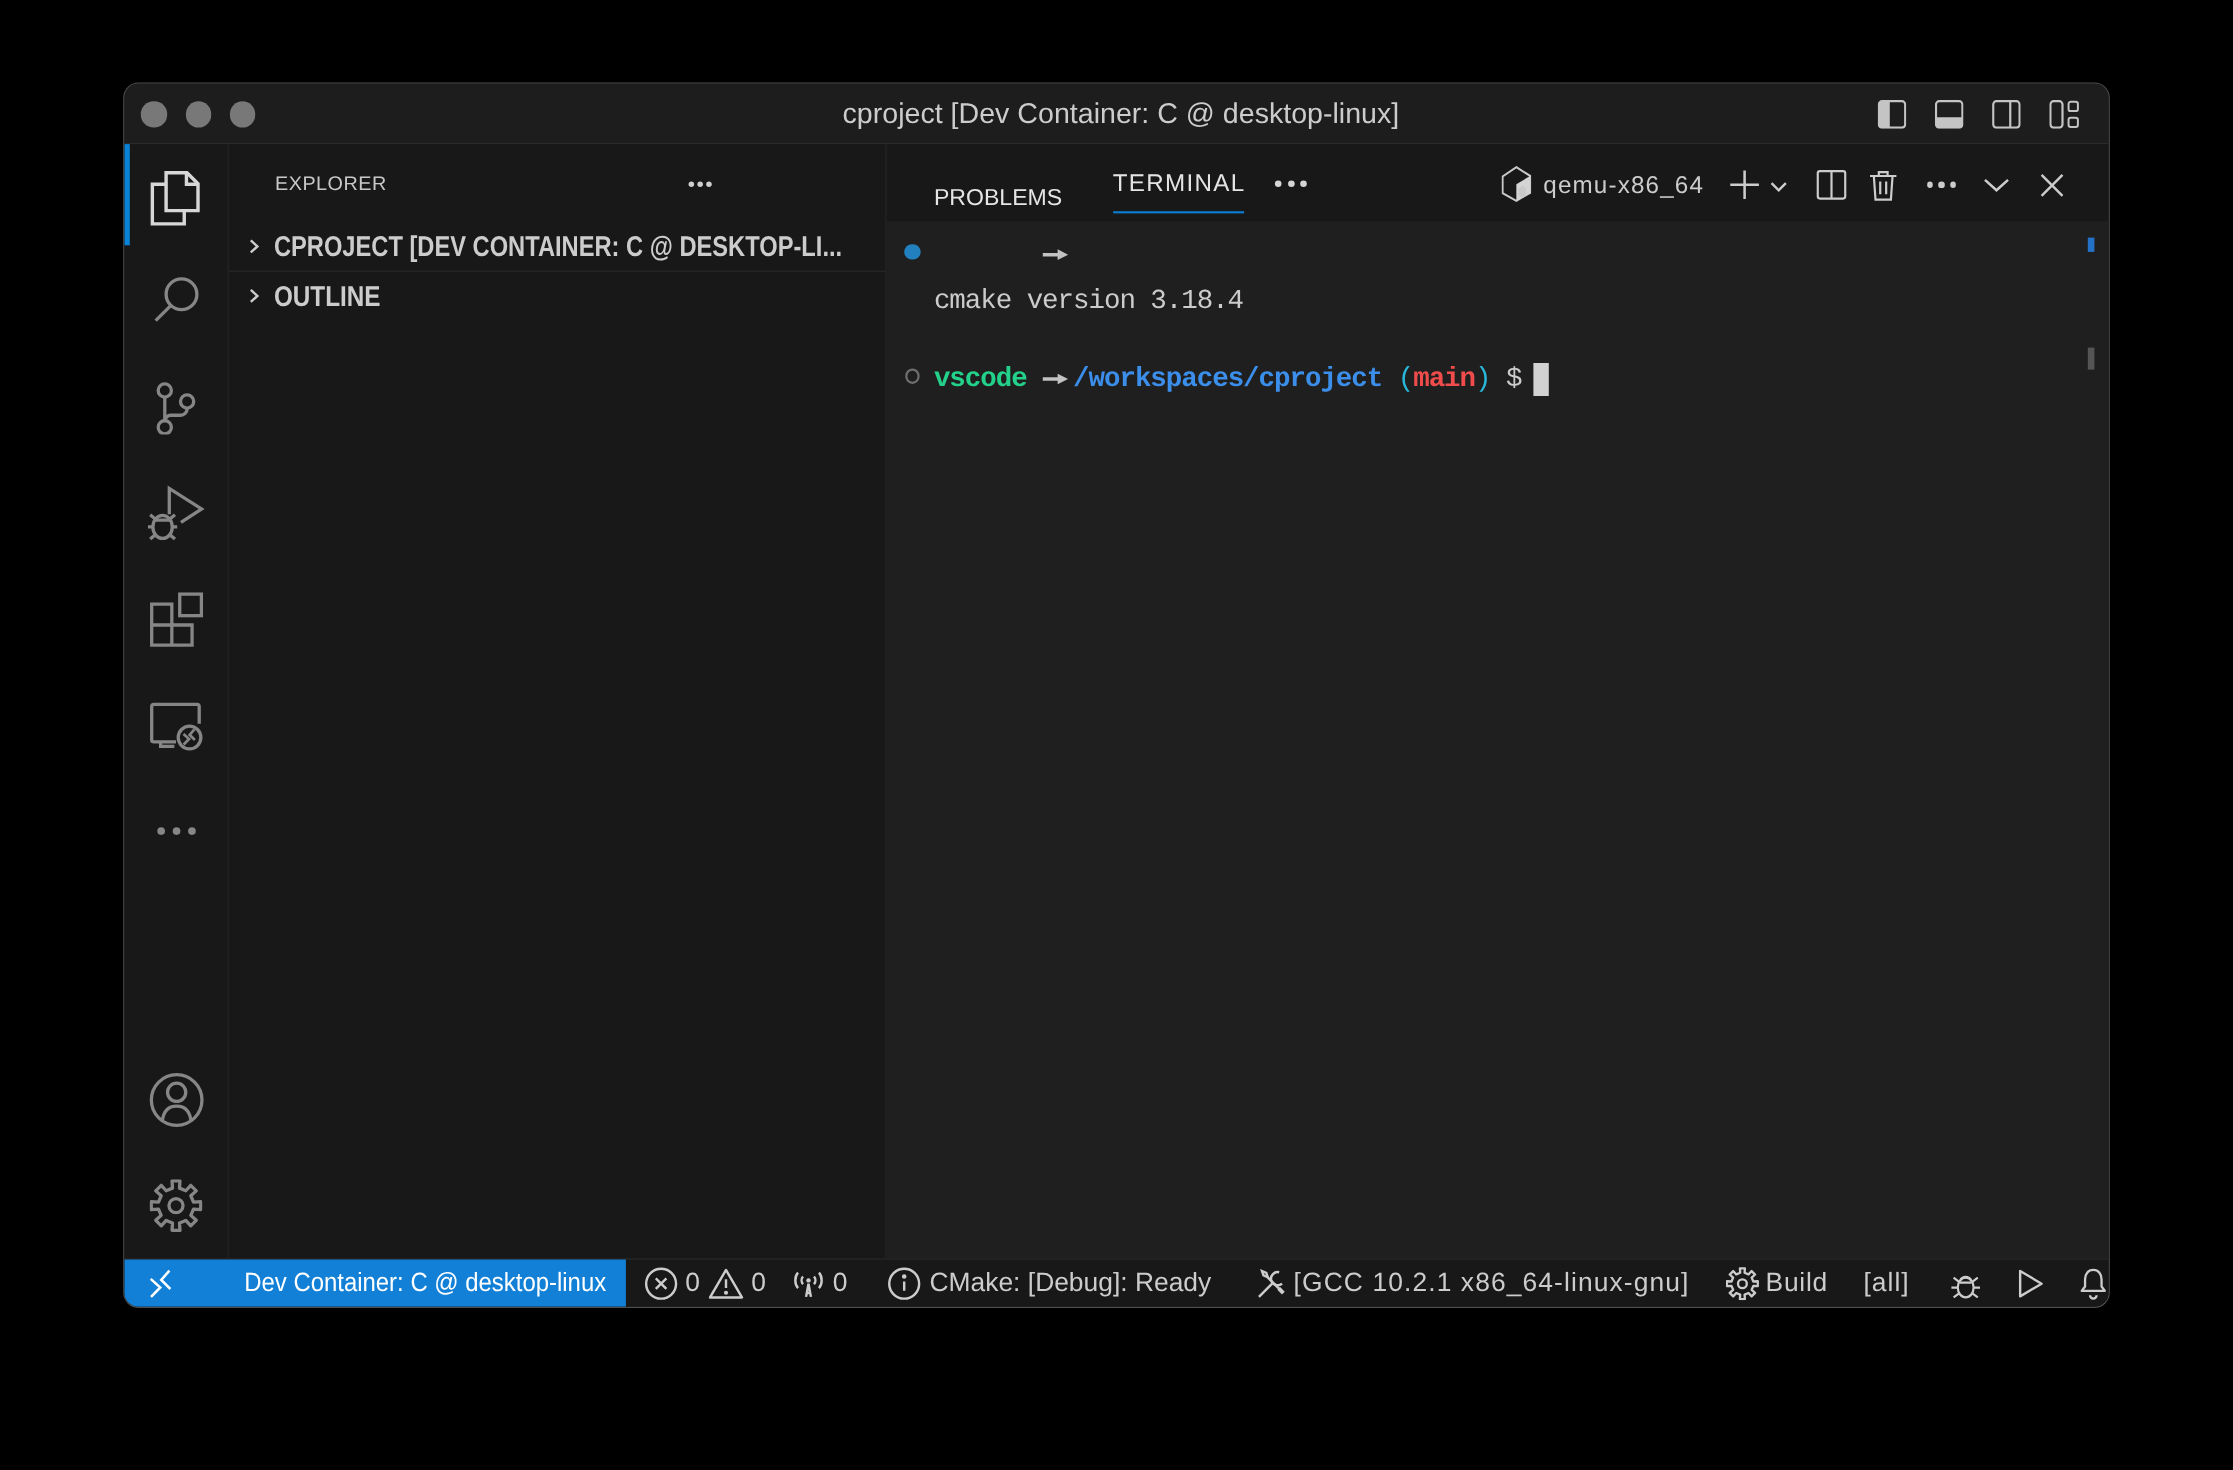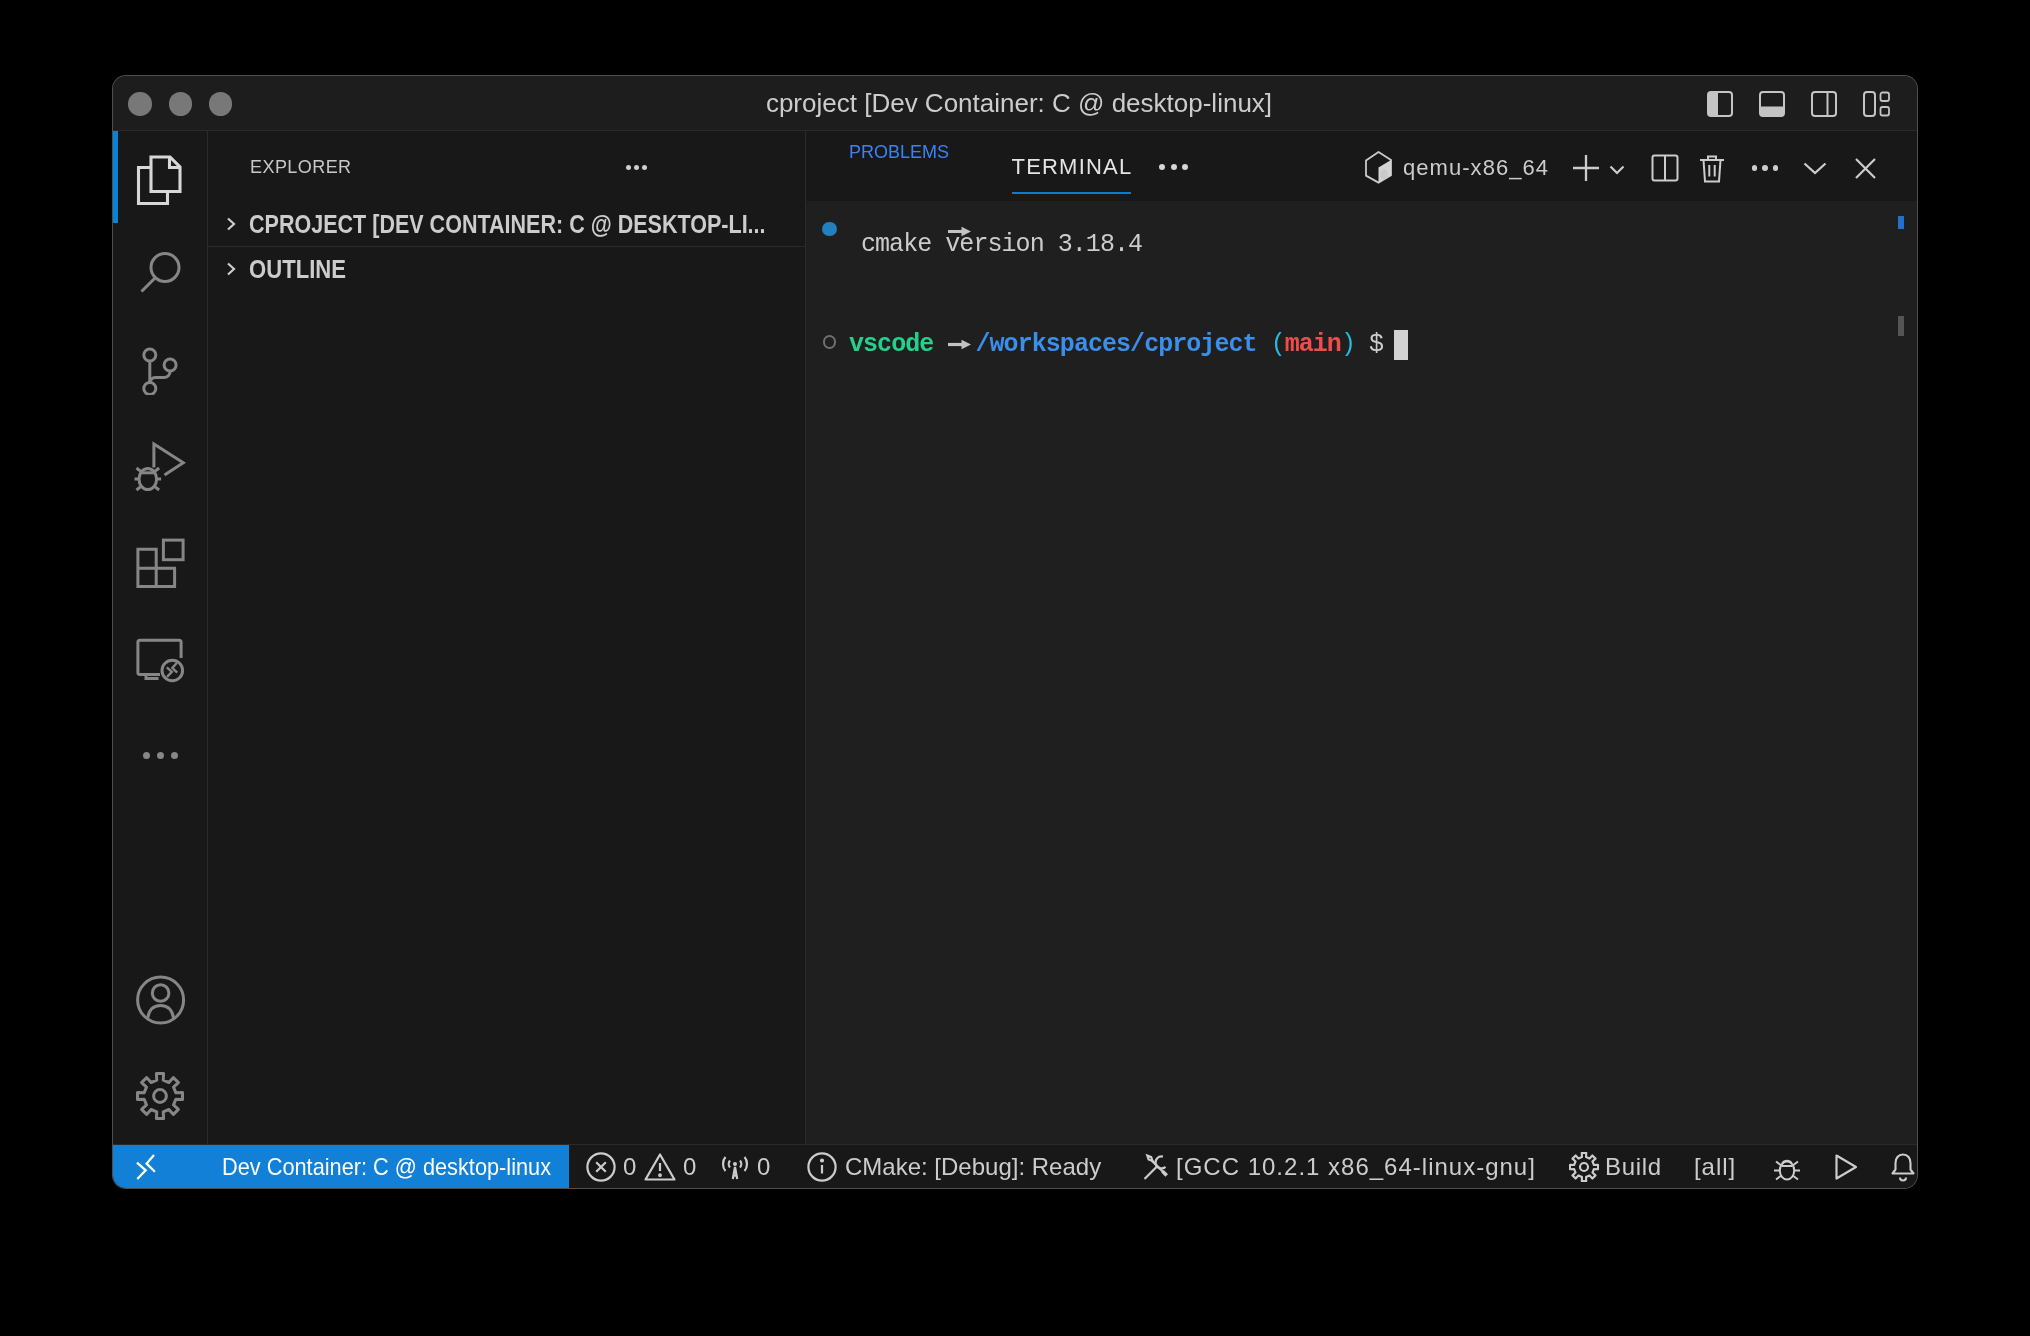--- a/index.html
+++ b/index.html
@@ -108,21 +108,21 @@
   <div class="abs" style="left:528.6px;top:88.5px;width:5.2px;height:5.2px;border-radius:50%;background:#cfcfcf;"></div>
   <svg class="abs" style="left:110px;top:140px;" width="16" height="16" viewBox="0 0 16 16" fill="none" stroke="#cccccc" stroke-width="2.2">
       <path d="M5 2.5 L11 8 L5 13.5"></path>
     </svg>
   <div class="abs sans" style="left:136px;top:134px;height:28px;line-height:28px;font-size:26px;font-weight:bold;color:#cccccc;transform:scaleX(0.828);transform-origin:0 50%;" id="cproj">CPROJECT [DEV CONTAINER: C @ DESKTOP-LI...</div>
   <div class="abs" style="left:95px;top:170px;width:598px;height:1px;background:#2a2a2a;"></div>
   <svg class="abs" style="left:110px;top:185px;" width="16" height="16" viewBox="0 0 16 16" fill="none" stroke="#cccccc" stroke-width="2.2">
       <path d="M5 2.5 L11 8 L5 13.5"></path>
     </svg>
   <div class="abs sans" style="left:136px;top:179px;height:28px;line-height:28px;font-size:26px;font-weight:bold;color:#cccccc;transform:scaleX(0.85);transform-origin:0 50%;">OUTLINE</div>
-  <div class="abs sans" style="left:736px;top:64px;height:24px;line-height:24px;font-size:18px;color:#3b82f6;" id="probtab">PROBLEMS</div>
+  <div class="abs sans" style="left:736px;top:92px;height:24px;line-height:24px;font-size:21px;color:#e5e5e5;" id="probtab">PROBLEMS</div>
   <div class="abs sans" style="left:898.5px;top:79px;height:24px;line-height:24px;font-size:22px;letter-spacing:1.2px;color:#e4e4e4;" id="termtab">TERMINAL</div>
   <div class="abs" style="left:898.5px;top:115.5px;width:119.5px;height:2.5px;background:#0c7cd0;"></div>
   <div class="abs" style="left:1046px;top:87.5px;width:6px;height:6px;border-radius:50%;background:#d5d5d5;"></div>
   <div class="abs" style="left:1057.5px;top:87.5px;width:6px;height:6px;border-radius:50%;background:#d5d5d5;"></div>
   <div class="abs" style="left:1069px;top:87.5px;width:6px;height:6px;border-radius:50%;background:#d5d5d5;"></div>
   <svg class="abs" style="left:1252px;top:75px;" width="28" height="33" viewBox="0 0 28 33" fill="none" stroke="#c9c9c9" stroke-width="1.8">
     <path d="M13.5 1 L26 8.9 V24.3 L13.5 31.6 L1 24.6 V9.4 Z"></path>
     <path d="M13.5 16.5 L26 8.9 V24.3 L13.5 31.6 Z" fill="#d4d4d4" stroke="none"></path>
     <text x="15.6" y="27.2" font-family="Liberation Mono" font-size="11" fill="#1f1f1f" font-weight="bold">$</text>
   </svg>
@@ -147,21 +147,21 @@
   <div class="abs" style="left:1649.1px;top:89.1px;width:5.8px;height:5.8px;border-radius:50%;background:#cccccc;"></div>
   <div class="abs" style="left:1659.6px;top:89.1px;width:5.8px;height:5.8px;border-radius:50%;background:#cccccc;"></div>
   <svg class="abs" style="left:1690px;top:86px;" width="24" height="13" viewBox="0 0 24 13" fill="none" stroke="#cccccc" stroke-width="2.3">
       <path d="M1.5 1.5 L12 11 L22.5 1.5"></path>
     </svg>
   <svg class="abs" style="left:1740.5px;top:80.5px;" width="23" height="23" viewBox="0 0 23 23" fill="none" stroke="#cccccc" stroke-width="2.2">
       <path d="M2 2 L21 21 M21 2 L2 21"></path>
     </svg>
   <div class="abs" style="left:709.4px;top:146px;width:14.4px;height:14.4px;border-radius:50%;background:#2180bd;"></div>
   <div class="abs" style="left:709.8px;top:259px;width:13.6px;height:13.6px;border-radius:50%;border:2.6px solid #6f6f6f;"></div>
-  <div class="abs mono tline" style="left:736px;top:155px;margin-left:12px;">cmake version 3.18.4</div>
+  <div class="abs mono tline" style="left:736px;top:184px;">cmake version 3.18.4</div>
   <div class="abs mono tline" style="left:736px;top:255px;"><span class="g">vscode</span> <span> </span> <span class="b">/workspaces/cproject</span> <span class="c">(</span><span class="r">main</span><span class="c">)</span> $</div>
   <svg class="abs" style="left:834px;top:149px;" width="27" height="13" viewBox="0 0 27 13">
       <path d="M1 6.5 H15.5" stroke="#c2c2c2" stroke-width="3.2" fill="none"></path>
       <path d="M14.5 1.7 L24 6.5 L14.5 11.3 Z" fill="#c2c2c2"></path>
     </svg>
   <svg class="abs" style="left:834px;top:261.5px;" width="27" height="13" viewBox="0 0 27 13">
       <path d="M1 6.5 H15.5" stroke="#c2c2c2" stroke-width="3.2" fill="none"></path>
       <path d="M14.5 1.7 L24 6.5 L14.5 11.3 Z" fill="#c2c2c2"></path>
     </svg>
   <div class="abs" style="left:1281.4px;top:254px;width:13.6px;height:29.5px;background:#d2d2d2;"></div>

